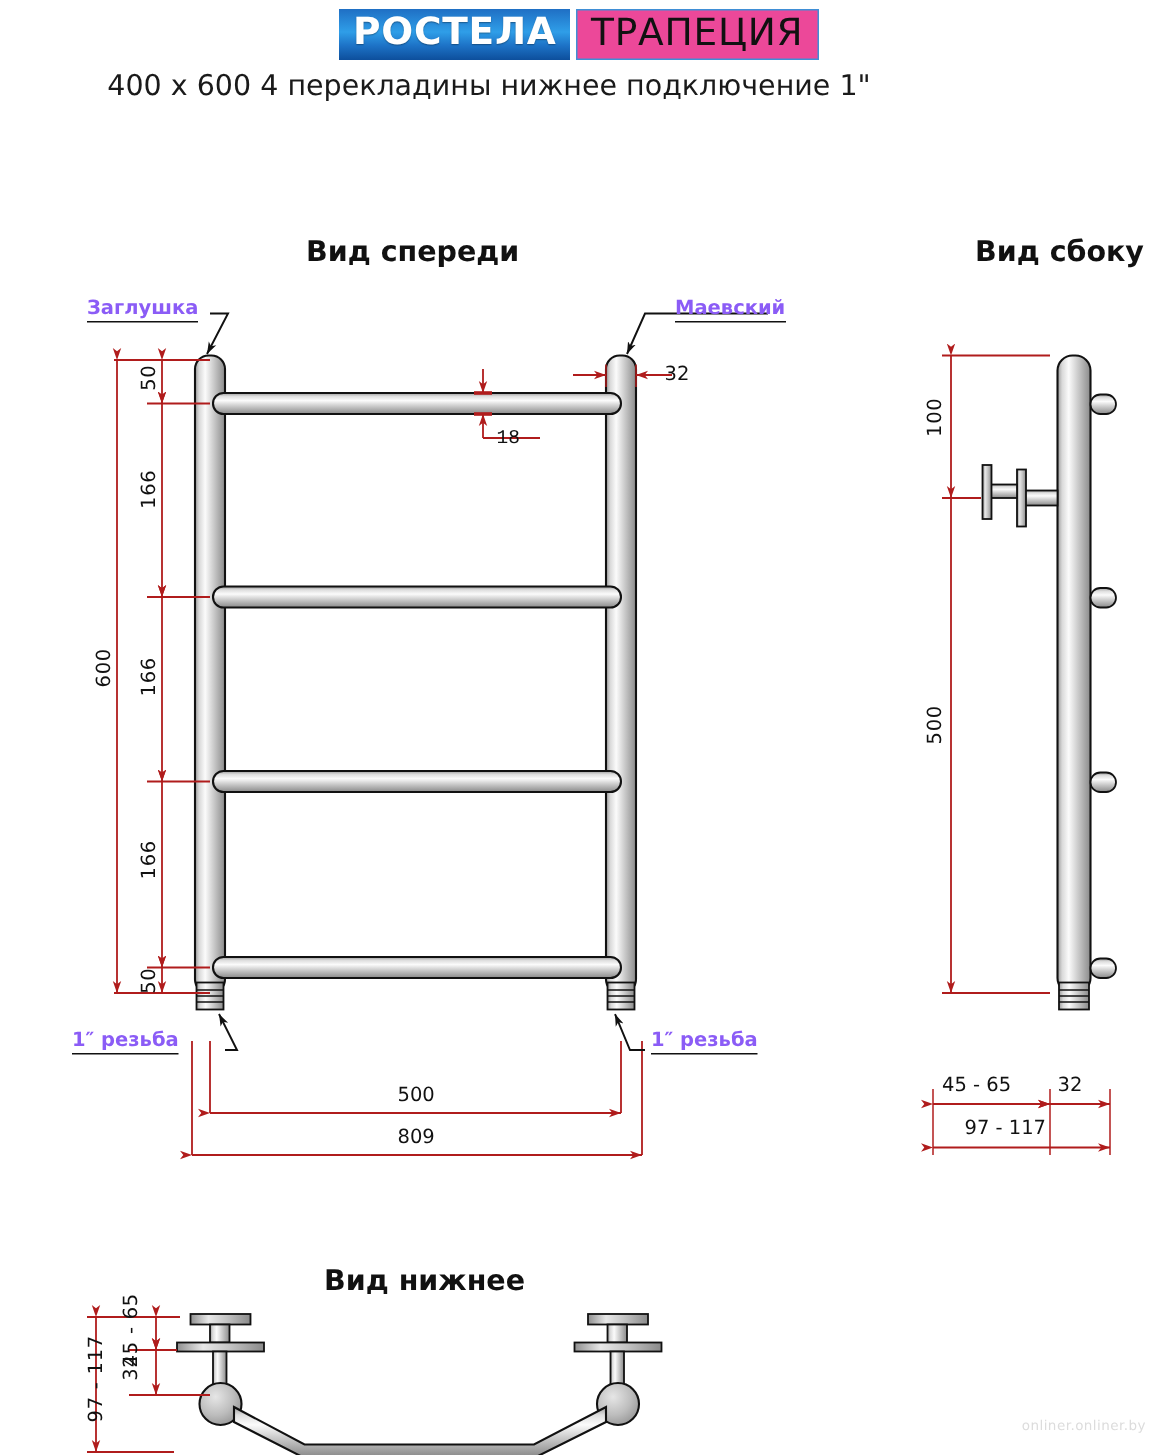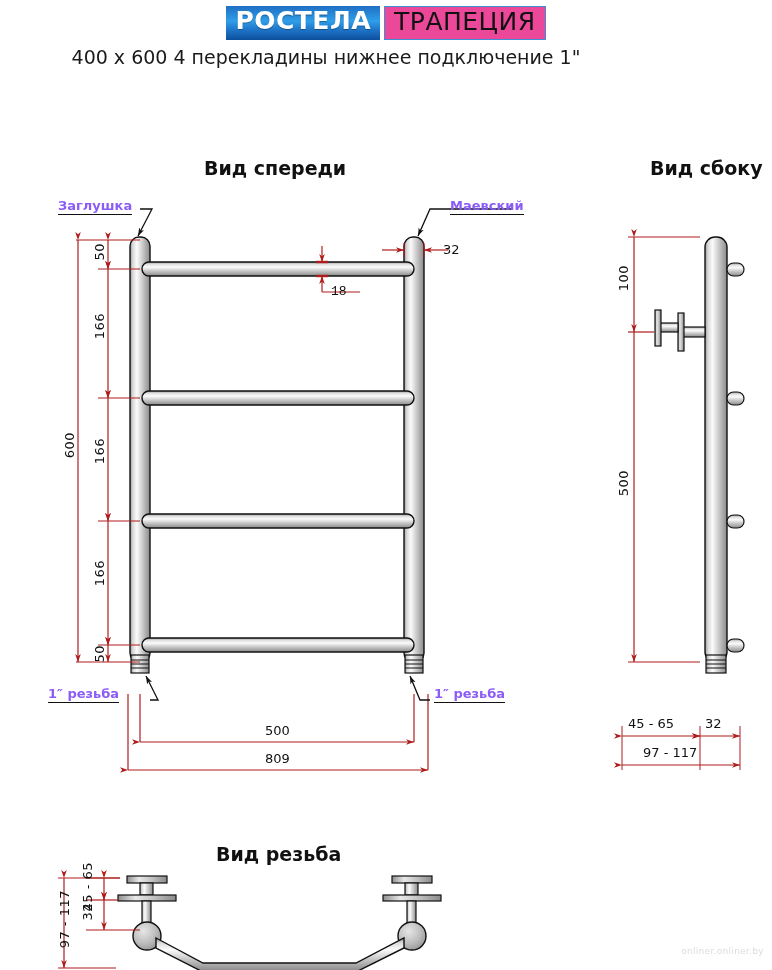--- a/index.html
+++ b/index.html
@@ -248,21 +248,21 @@
     <line x1="86" y1="878" x2="120" y2="878"></line>
     <line x1="86" y1="900" x2="118" y2="900"></line>
     <line x1="86" y1="930" x2="140" y2="930"></line>
     <line x1="104" y1="878" x2="104" y2="900" marker-start="url(#arrR)" marker-end="url(#arrR)"></line>
     <line x1="104" y1="900" x2="104" y2="930" marker-start="url(#arrR)" marker-end="url(#arrR)"></line>
   </g>
 </svg>
 
 <div class="view-caption" id="cap-front">Вид спереди</div>
 <div class="view-caption" id="cap-side">Вид сбоку</div>
-<div class="view-caption" id="cap-top">Вид резьба</div>
+<div class="view-caption" id="cap-top">Вид нижнее</div>
 
 <div class="callout callout-ul" id="call-zaglushka">Заглушка</div>
 <div class="callout callout-ul" id="call-maevsky">Маевский</div>
 <div class="callout callout-ul" id="call-thread-l">1″ резьба</div>
 <div class="callout callout-ul" id="call-thread-r">1″ резьба</div>
 
 <div class="dim dim-v" style="left:62px;top:432px;">600</div>
 <div class="dim dim-v" style="left:92px;top:243px;">50</div>
 <div class="dim dim-v" style="left:92px;top:313px;">166</div>
 <div class="dim dim-v" style="left:92px;top:438px;">166</div>

